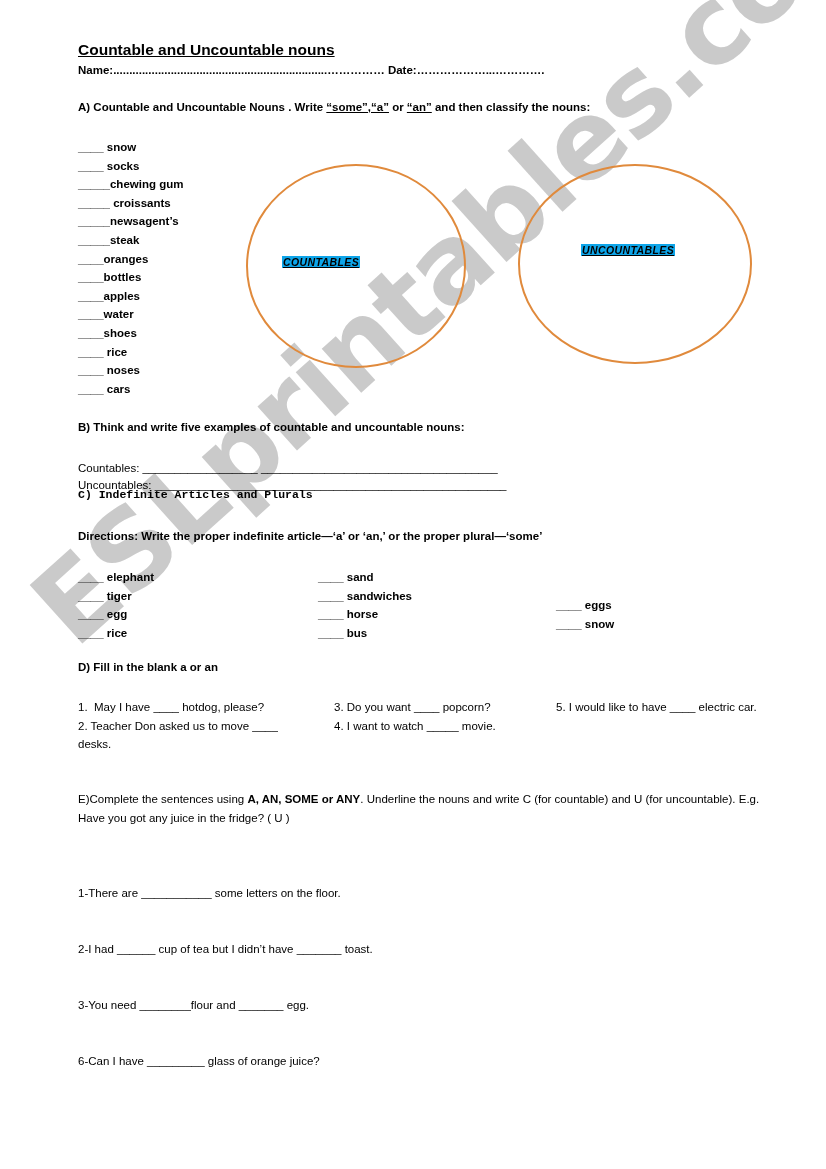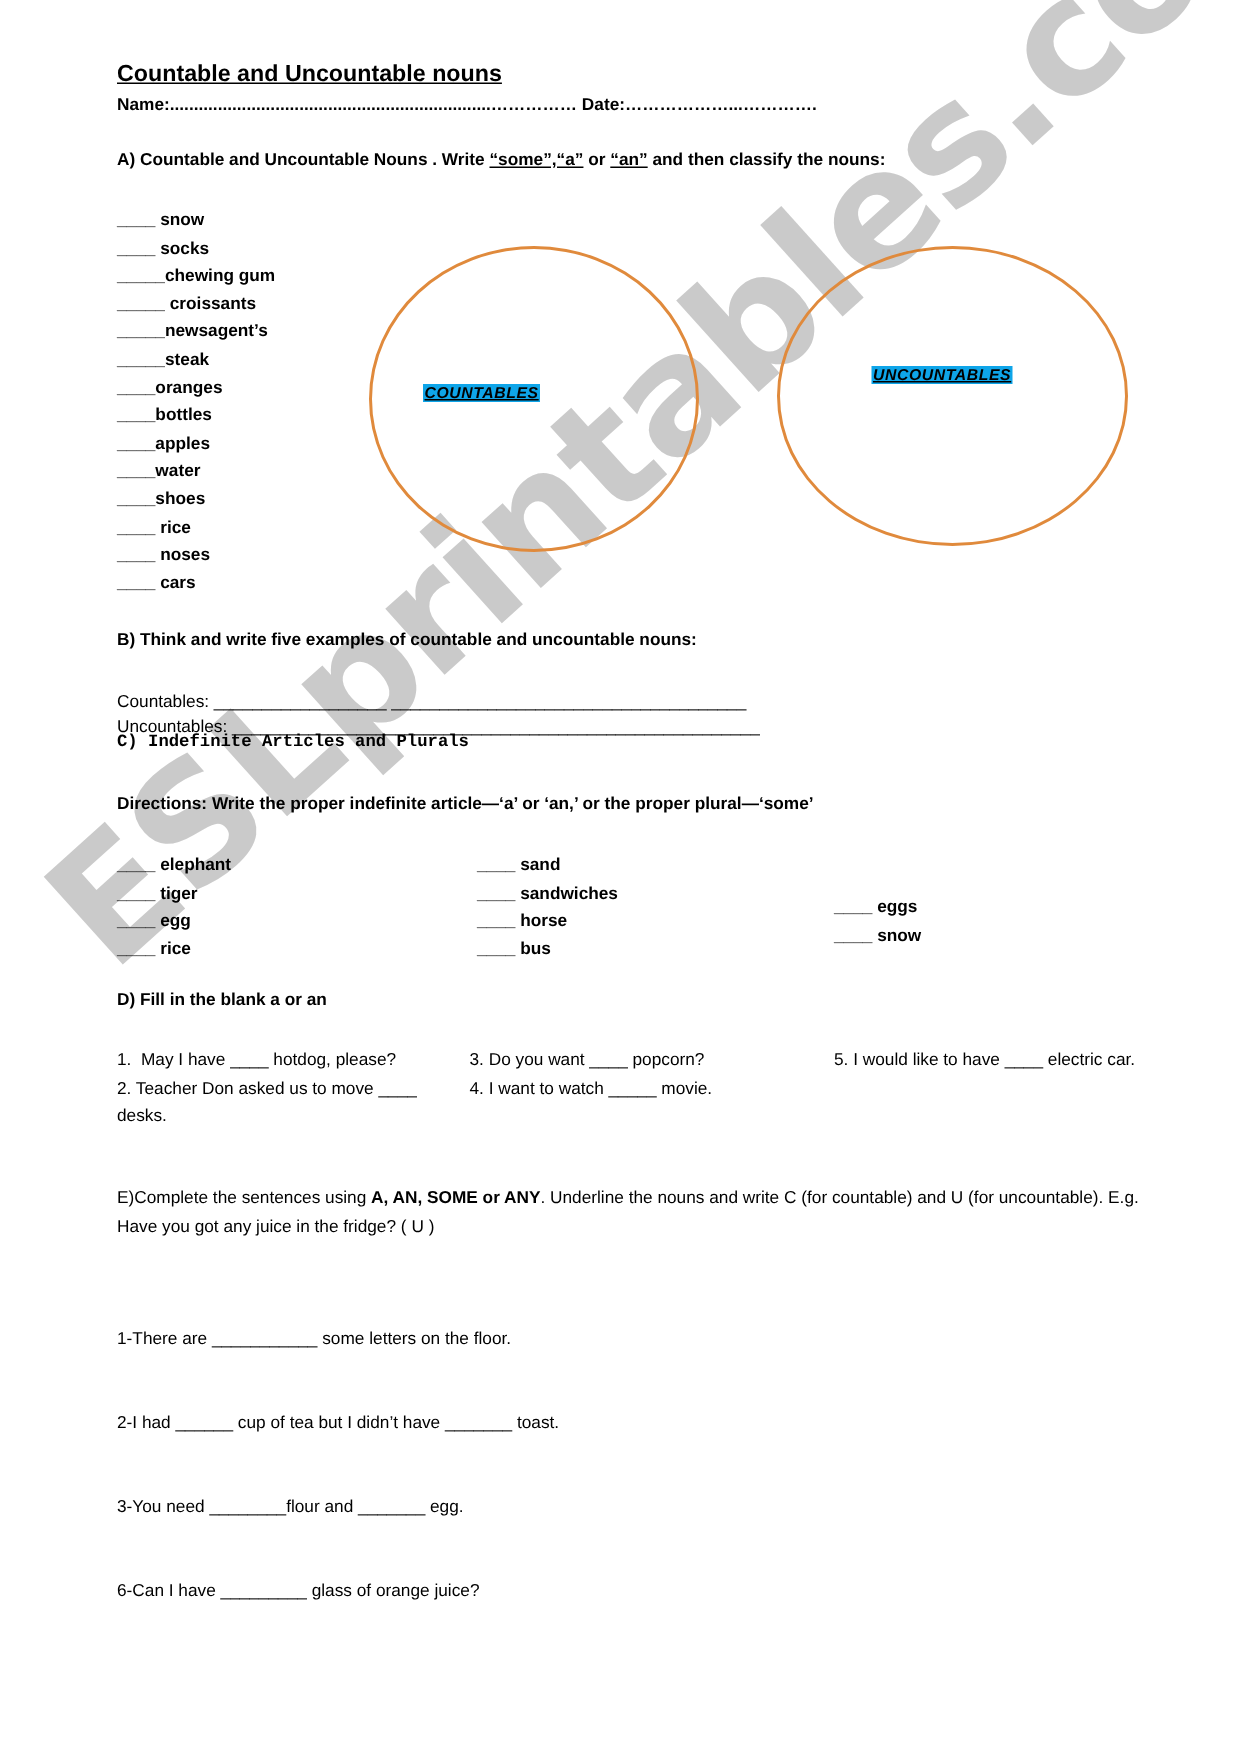--- a/index.html
+++ b/index.html
@@ -191,21 +191,21 @@
 
     <div class="abs listcol" style="left:556px; top:568px;margin-top:28px;">
       <div class="row">____ eggs</div>
       <div class="row">____ snow</div>
     </div>
 
     <div class="abs sec-head" style="left:78px; top:661px;">D) Fill in the blank   a or an</div>
 
     <div class="abs colblock" style="left:78px; top:698px; width:215px;">1.  May I have ____ hotdog, please?
 2. Teacher Don asked us to move ____ desks.</div>
-    <div class="abs colblock" style="left:313px; top:698px; width:215px;">3. Do you want ____ popcorn?
+    <div class="abs colblock" style="left:334px; top:698px; width:215px;">3. Do you want ____ popcorn?
 4. I want to watch _____ movie.</div>
     <div class="abs colblock" style="left:556px; top:698px; width:215px;">5. I would like to have ____ electric car.</div>
 
     <div class="abs para" style="left:78px; top:790px; width:700px;"><span>E)Complete the sentences using </span><b>A, AN, SOME or ANY</b><span>. Underline the nouns and write C (for countable) and U (for uncountable). E.g. Have you got any juice in the fridge? ( U )</span></div>
 
     <div class="abs sent-list" style="left:78px; top:847px;">
       <div>1-There are ___________ some letters on the floor.</div>
       <div>2-I had ______ cup of tea but I didn’t have _______ toast.</div>
       <div>3-You need ________flour and _______ egg.</div>
       <div>6-Can I have _________ glass of orange juice?</div>

